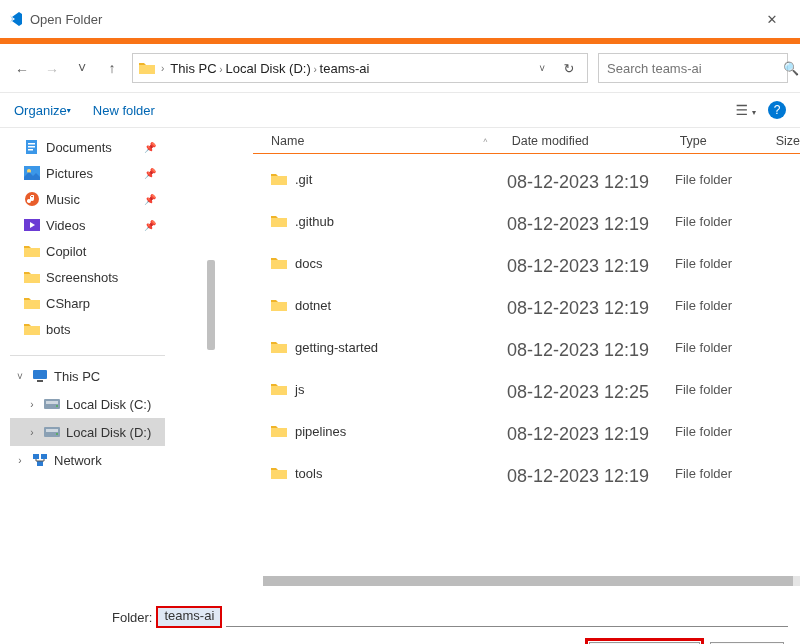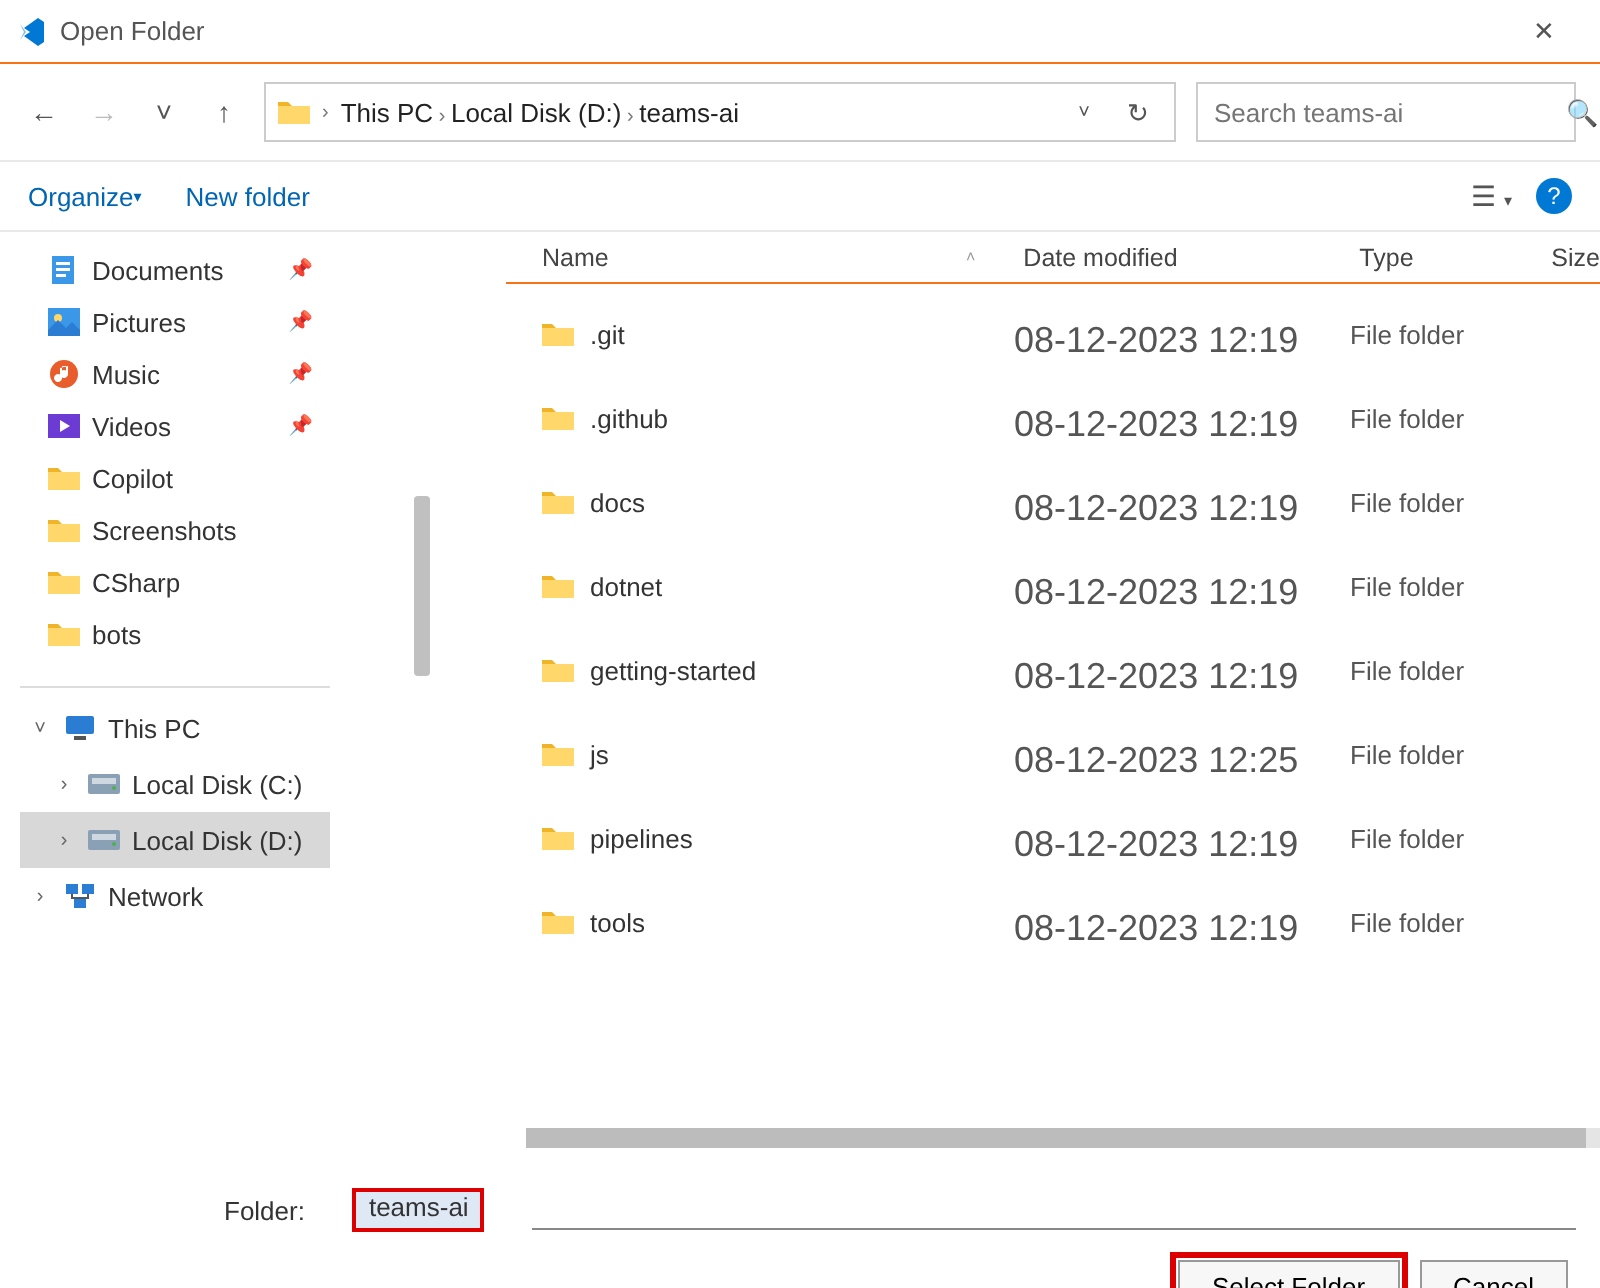--- a/index.html
+++ b/index.html
@@ -1,19 +1,19 @@
 <!DOCTYPE html>
 <html><head>
 <meta charset="utf-8">
 <style>
 * { box-sizing: border-box; margin: 0; padding: 0; font-family: "Segoe UI", Arial, sans-serif; }
 body { width: 800px; height: 644px; background: #fff; overflow: hidden; color: #333; font-size: 13px; }
 
 
-.titlebar { display: flex; align-items: center; height: 32px; padding: 0 8px; border-bottom: 1px solid #f97316; }
+.titlebar { display: flex; align-items: center; height: 44px; padding: 0 8px; border-bottom: 6px solid #f97316; }
 .titlebar .vsc-icon { color: #0078d4; margin-right: 6px; }
 .titlebar .title { color: #555; font-size: 13px; flex: 1; }
 .titlebar .close { width: 40px; text-align: center; color: #555; cursor: pointer; }
 
 
 .navrow { display: flex; align-items: center; height: 48px; padding: 0 12px; gap: 10px; }
 .navrow .navbtn { width: 20px; text-align: center; color: #555; cursor: pointer; font-size: 14px; }
 .navrow .navbtn.disabled { color: #bbb; }
 .addrbar { display: flex; align-items: center; border: 1px solid #ccc; height: 30px; flex: 1; padding: 0 6px; gap: 6px; }
 .addrbar .crumb { color: #222; font-size: 13px; }
@@ -69,21 +69,21 @@
 .frow .fdate { flex: 0 0 168px; font-size: 18px; color: #555; }
 .frow .ftype { flex: 0 0 96px; font-size: 13px; color: #555; }
 
 
 .hscroll { height: 14px; display:flex; align-items:center; padding-left:10px; }
 .hscroll .track { flex:1; height:10px; background:#e5e5e5; position:relative; }
 .hscroll .track .thumb { position:absolute; left:0; top:0; height:10px; width:530px; background:#bcbcbc; }
 
 
 .footer { padding: 10px 12px; }
-.folderline { display: flex; align-items: center; gap: 24px; margin: 8px 0 14px 0; }
+.folderline { display: flex; align-items: center; gap: 4px; margin: 8px 0 14px 0; }
 .folderline label { font-size: 13px; color: #333; margin-left: 100px; }
 .folderline .finput { border: 2px solid #d00; height: 22px; padding: 0 6px; font-size: 13px; background: #dfe8f5; }
 .folderline .underline { flex:1; border-bottom:1px solid #888; height: 20px; }
 .btnrow { display: flex; justify-content: flex-end; gap: 10px; padding-right: 4px; }
 .btn { border: 1px solid #999; background: #f7f7f7; height: 26px; padding: 0 16px; font-size: 13px; cursor: pointer; }
 .btn.primary-outline { outline: 3px solid #d00; outline-offset: 1px; }
 
 svg { display: block; }
 </style>
 </head>

